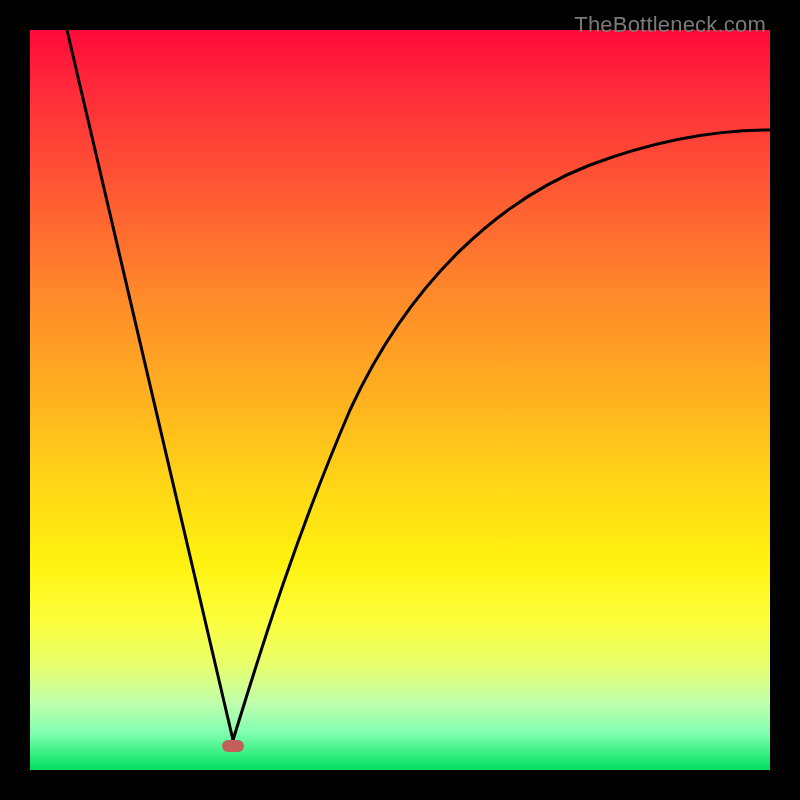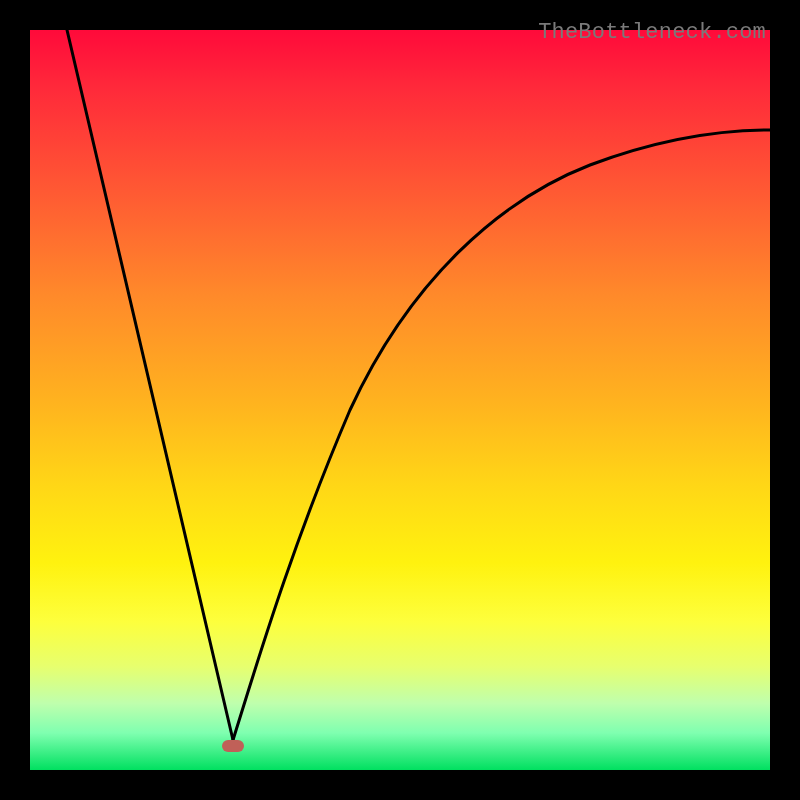--- a/index.html
+++ b/index.html
@@ -28,27 +28,26 @@
       #fdff3d 80%,
       #e7ff6e 86%,
       #bfffad 91%,
       #7fffb0 95%,
       #00e060 100%
     );
     box-sizing: border-box;
   }
   .watermark {
     position: absolute;
-    top: 20px;
+    top: 12px;
     right: 34px;
     color: #7a7a7a;
     font-size: 22px;
     font-weight: 400;
     letter-spacing: 0.2px;
-    font-family: Liberation Mono, monospace;
   }
   svg.curve {
     position: absolute;
     left: 0;
     top: 0;
     width: 740px;
     height: 740px;
   }
   svg.curve path {
     fill: none;

